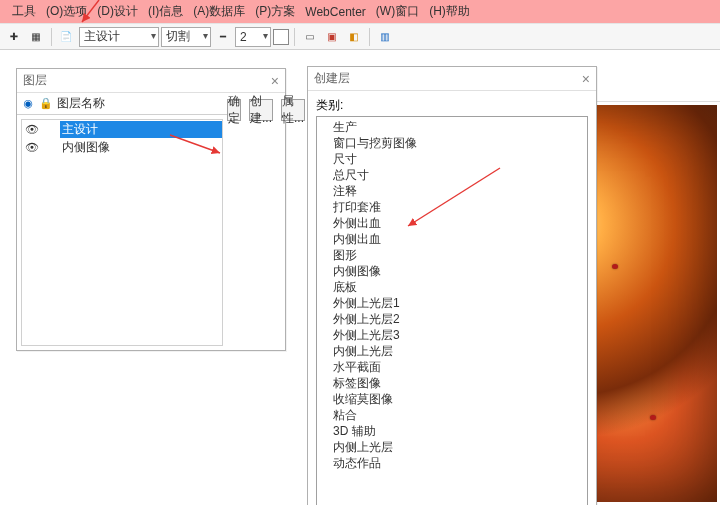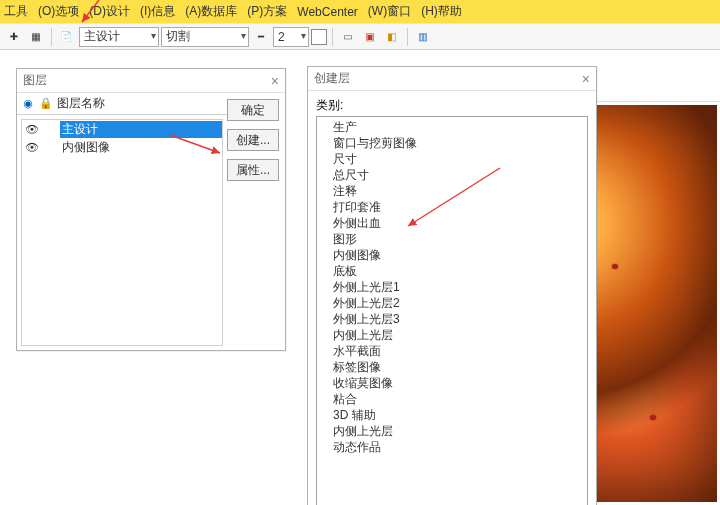--- a/index.html
+++ b/index.html
@@ -9,25 +9,25 @@
     font-family: "Microsoft YaHei", "SimSun", sans-serif;
     font-size: 12px;
     color: #333;
     background: #fff;
     overflow: hidden;
     position: relative;
   }
   
   .menubar {
     height: 24px;
-    background: #fde047;
+    background: #fca5a5;
     border-bottom: 1px solid #e5e5e5;
     display: flex;
     align-items: center;
-    padding-left: 4px;
+    padding-left: 12px;
     white-space: nowrap;
   }
   .menubar span { margin-right: 10px; color: #333; }
   
   .toolbar {
     height: 26px;
     background: #f6f6f6;
     border-bottom: 1px solid #d0d0d0;
     display: flex;
     align-items: center;
@@ -49,21 +49,21 @@
     display: inline-flex; align-items: center;
     padding: 0 14px 0 4px;
     position: relative;
     font-size: 12px;
   }
   .dd::after {
     content: "▾"; position: absolute; right: 2px; top: 2px;
     font-size: 10px; color: #555;
   }
   .dd.layers { width: 80px; }
-  .dd.cut { width: 88px; }
+  .dd.cut { width: 50px; }
   .dd.num { width: 36px; }
   .sq { width:16px; height:16px; border:1px solid #888; background:#fff; }
   
   .canvas-area {
     position: absolute; top: 50px; left: 0; right: 0; bottom: 0;
     background: #fff;
   }
   .food-img {
     position: absolute; top: 52px; right: 0; bottom: 0; width: 380px;
     background:
@@ -97,21 +97,21 @@
   .layers-head {
     height: 22px; display:flex; align-items:center;
     border-bottom: 1px solid #d0d0d0; padding: 0 4px; gap: 4px;
   }
   .mini-ico { width:14px; height:14px; display:inline-flex; align-items:center; justify-content:center; font-size:11px; }
   .layers-list { flex:1; border: 1px solid #d0d0d0; margin: 4px; }
   .row { display:flex; align-items:center; height:18px; padding-left:2px; gap:2px; }
   .row .eye { width:16px; text-align:center; font-size:11px; }
   .row .name { flex:1; padding-left:2px; }
   .row.sel .name { background:#1e88e5; color:#fff; }
-  .btn-col { width: 58px; display:flex; flex-direction:column; gap:8px; padding: 6px 6px 0 0; }
+  .btn-col { width: 58px; display:flex; flex-direction:row; gap:8px; padding: 6px 6px 0 0; }
   .btn {
     height: 22px; border:1px solid #a0a0a0; background:#f3f3f3;
     font-size:12px; display:flex; align-items:center; justify-content:center;
     cursor:pointer;
   }
   .left-col { flex:1; display:flex; flex-direction:column; }
   
   .create-dialog {
     position: absolute; left: 307px; top: 66px;
     width: 290px; height: 490px;
@@ -226,20 +226,21 @@
   <div class="create-body">
     <div class="lbl">类别:</div>
     <div class="typelist" id="typelist">
         <div>生产</div>
         <div>窗口与挖剪图像</div>
         <div>尺寸</div>
         <div>总尺寸</div>
         <div>注释</div>
         <div>打印套准</div>
         <div>外侧出血</div>
+        <div>内侧出血</div>
         <div>图形</div>
         <div>内侧图像</div>
         <div>底板</div>
         <div>外侧上光层1</div>
         <div>外侧上光层2</div>
         <div>外侧上光层3</div>
         <div>内侧上光层</div>
         <div>水平截面</div>
         <div>标签图像</div>
         <div>收缩莫图像</div>

